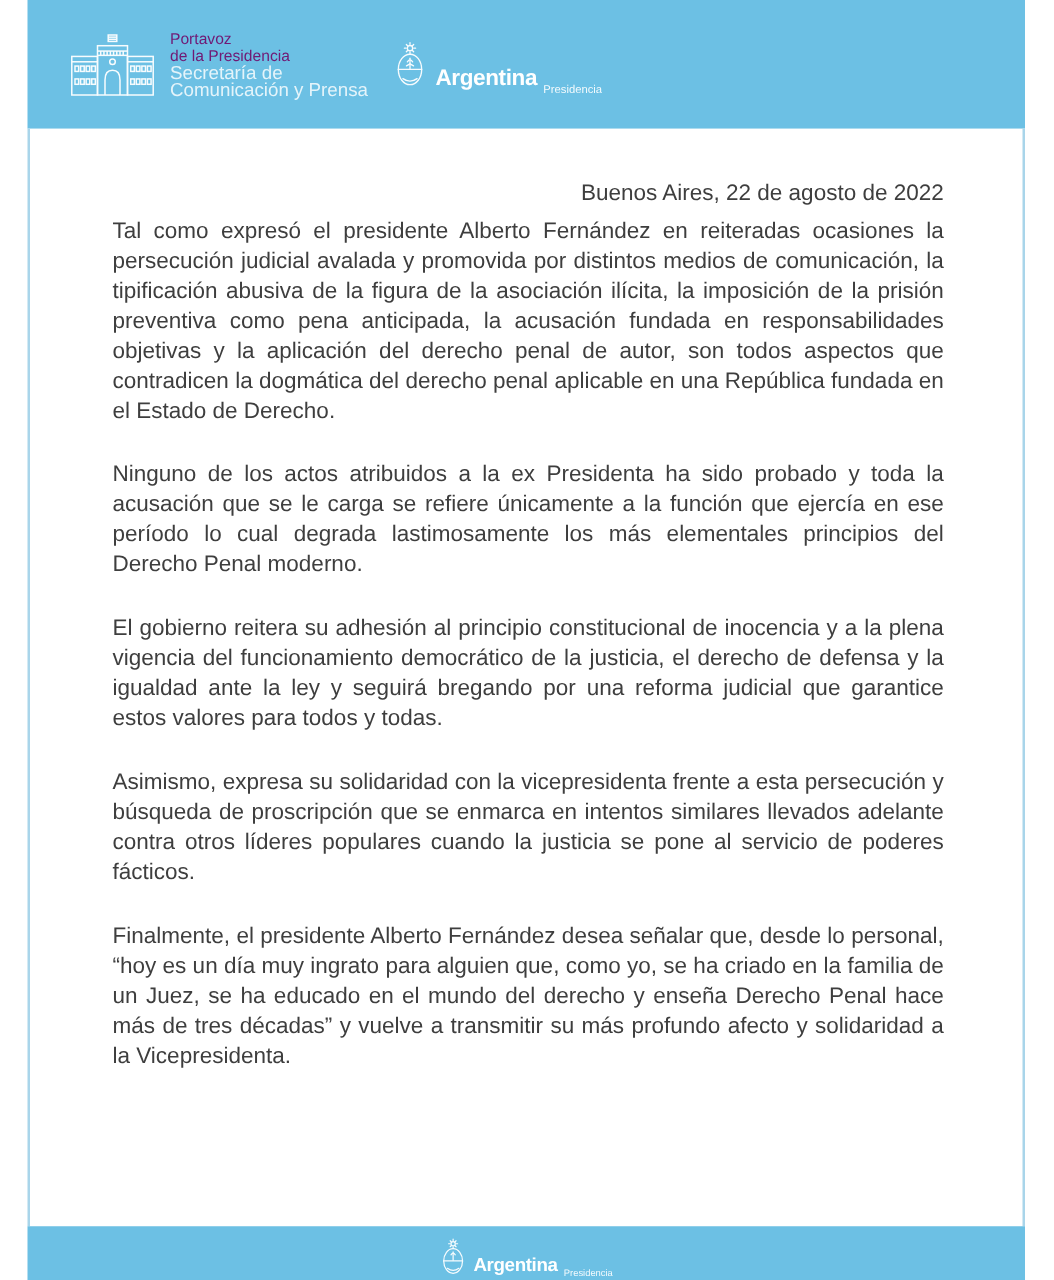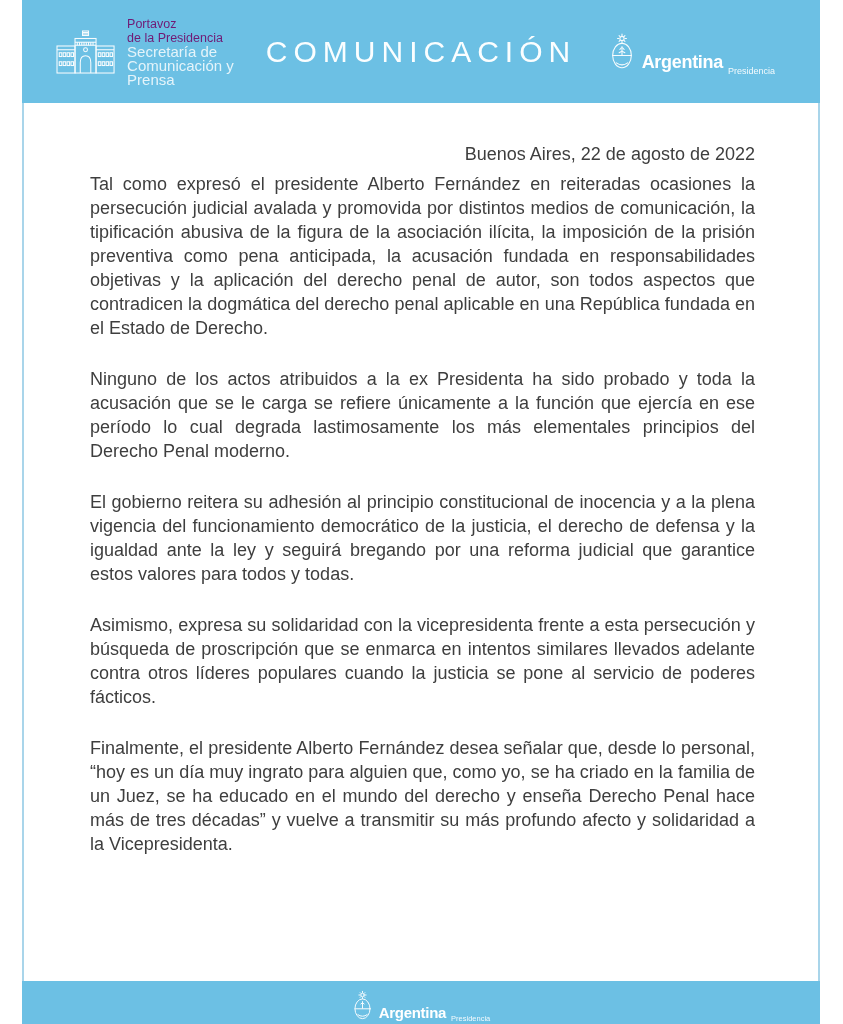--- a/index.html
+++ b/index.html
@@ -151,21 +151,20 @@
           </g>
         </svg>
         <div class="org-text">
           <div class="org-bold">Portavoz</div>
           <div class="org-bold">de la Presidencia</div>
           <div class="org-light">Secretaría de</div>
           <div class="org-light">Comunicación y Prensa</div>
         </div>
       </div>
 
-      <h1 class="title">COMUNICACIÓN</h1>
 
       <div class="brand">
         <svg viewBox="0 0 32 46" width="26" height="43" aria-hidden="true">
           <g fill="none" stroke="#ffffff" stroke-width="1.3" opacity="0.95" stroke-linecap="round">
             <circle cx="16" cy="7" r="2.6"></circle>
             <path d="M16 1.5V3.2 M16 10.8V12.5 M10.5 7H12.2 M19.8 7H21.5 M12.4 3.4l1.2 1.2 M19.6 3.4l-1.2 1.2 M12.4 10.6l1.2-1.2 M19.6 10.6l-1.2-1.2"></path>
             <ellipse cx="16" cy="28" rx="11.5" ry="15"></ellipse>
             <line x1="4.5" y1="28" x2="27.5" y2="28"></line>
             <path d="M16 17v10"></path>
             <path d="M13.4 20.5 Q16 16.5 18.6 20.5"></path>

